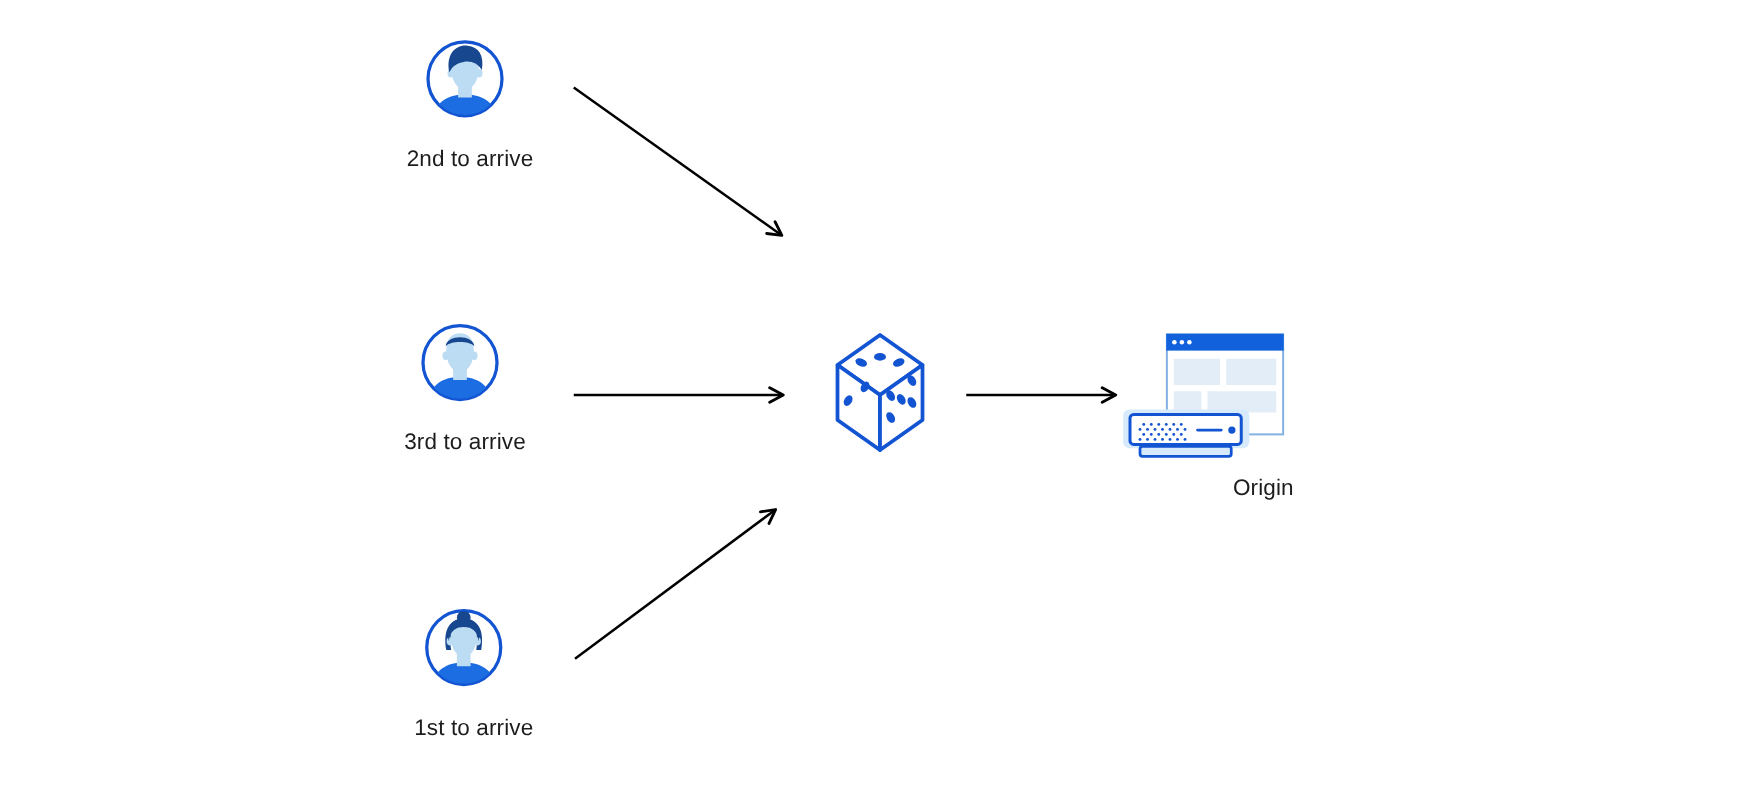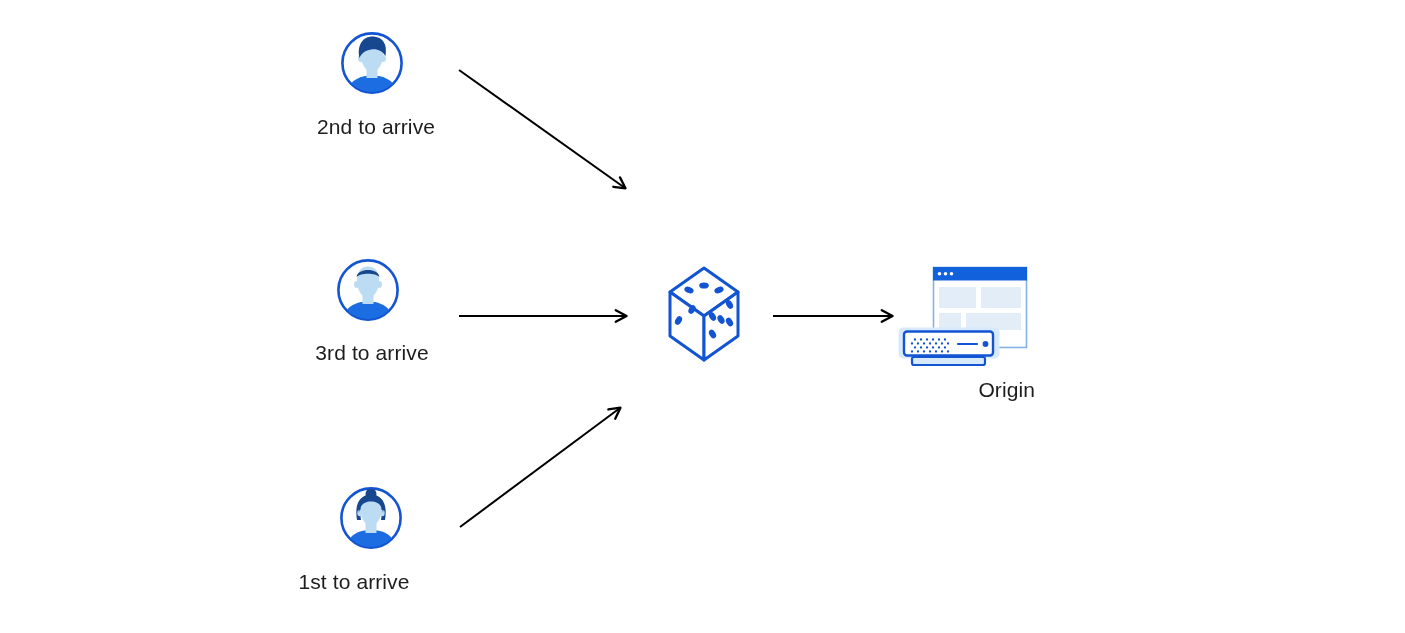--- a/index.html
+++ b/index.html
@@ -8,21 +8,21 @@
     position: relative;
     background: var(--background, #ffffff);
     font-family: "Liberation Sans", "DejaVu Sans", sans-serif;
     overflow: hidden;
   }
   .abs { position: absolute; }
   .node-label {
     position: absolute;
     width: 140px;
     text-align: center;
-    font-size: 21px;
+    font-size: 18px;
     line-height: 22px;
     color: var(--text-color, #1d1d1f);
     letter-spacing: 0.1px;
   }
   
   .s-accent   { stroke: var(--accent-blue); }
   .s-window   { stroke: var(--window-border); }
   .s-arrow    { stroke: var(--arrow-black); }
   .f-white    { fill: #ffffff; }
   .f-accent   { fill: var(--accent-blue); }
@@ -93,21 +93,21 @@
       <rect x="26.5" y="31" width="11" height="16" class="f-face"></rect>
       <circle cx="32" cy="8" r="5.5" class="f-hair"></circle>
       <path d="M18,34 C15,16 22,9 32,9 C42,9 49,16 46,34 L42,34 C44,24 40,17 32,17 C24,17 20,24 22,34 Z" class="f-hair"></path>
       <ellipse cx="20.8" cy="27" rx="2.5" ry="3.3" class="f-face"></ellipse>
       <ellipse cx="43.2" cy="27" rx="2.5" ry="3.3" class="f-face"></ellipse>
       <path d="M21.5,23 C21.5,13.5 26,10 32,10 C38,10 42.5,13.5 42.5,23 C42.5,32 38,39.5 32,39.5 C26,39.5 21.5,32 21.5,23 Z" class="f-face"></path>
       <path d="M20,27 C17.5,13 25,8.5 32,8.5 C39,8.5 46.5,13 44,27 C43,19 39,15.5 32,15.5 C25,15.5 21,19 20,27 Z" class="f-hair"></path>
     </g>
   </svg>
 </div>
-<div class="node-label" style="left:284px; top:571px;">1st to arrive</div>
+<div class="node-label" style="left:309px; top:571px;">1st to arrive</div>
 
 <div class="abs" style="left:666px; top:264px;">
   <svg width="76" height="98" viewBox="0 0 76 98">
     <g class="f-white s-accent" stroke-width="3" stroke-linejoin="round">
       <polygon points="38,4 72,28 38,52 4,28"></polygon>
       <polygon points="4,28 38,52 38,96 4,72"></polygon>
       <polygon points="72,28 38,52 38,96 72,72"></polygon>
     </g>
 
     <g class="f-accent">

